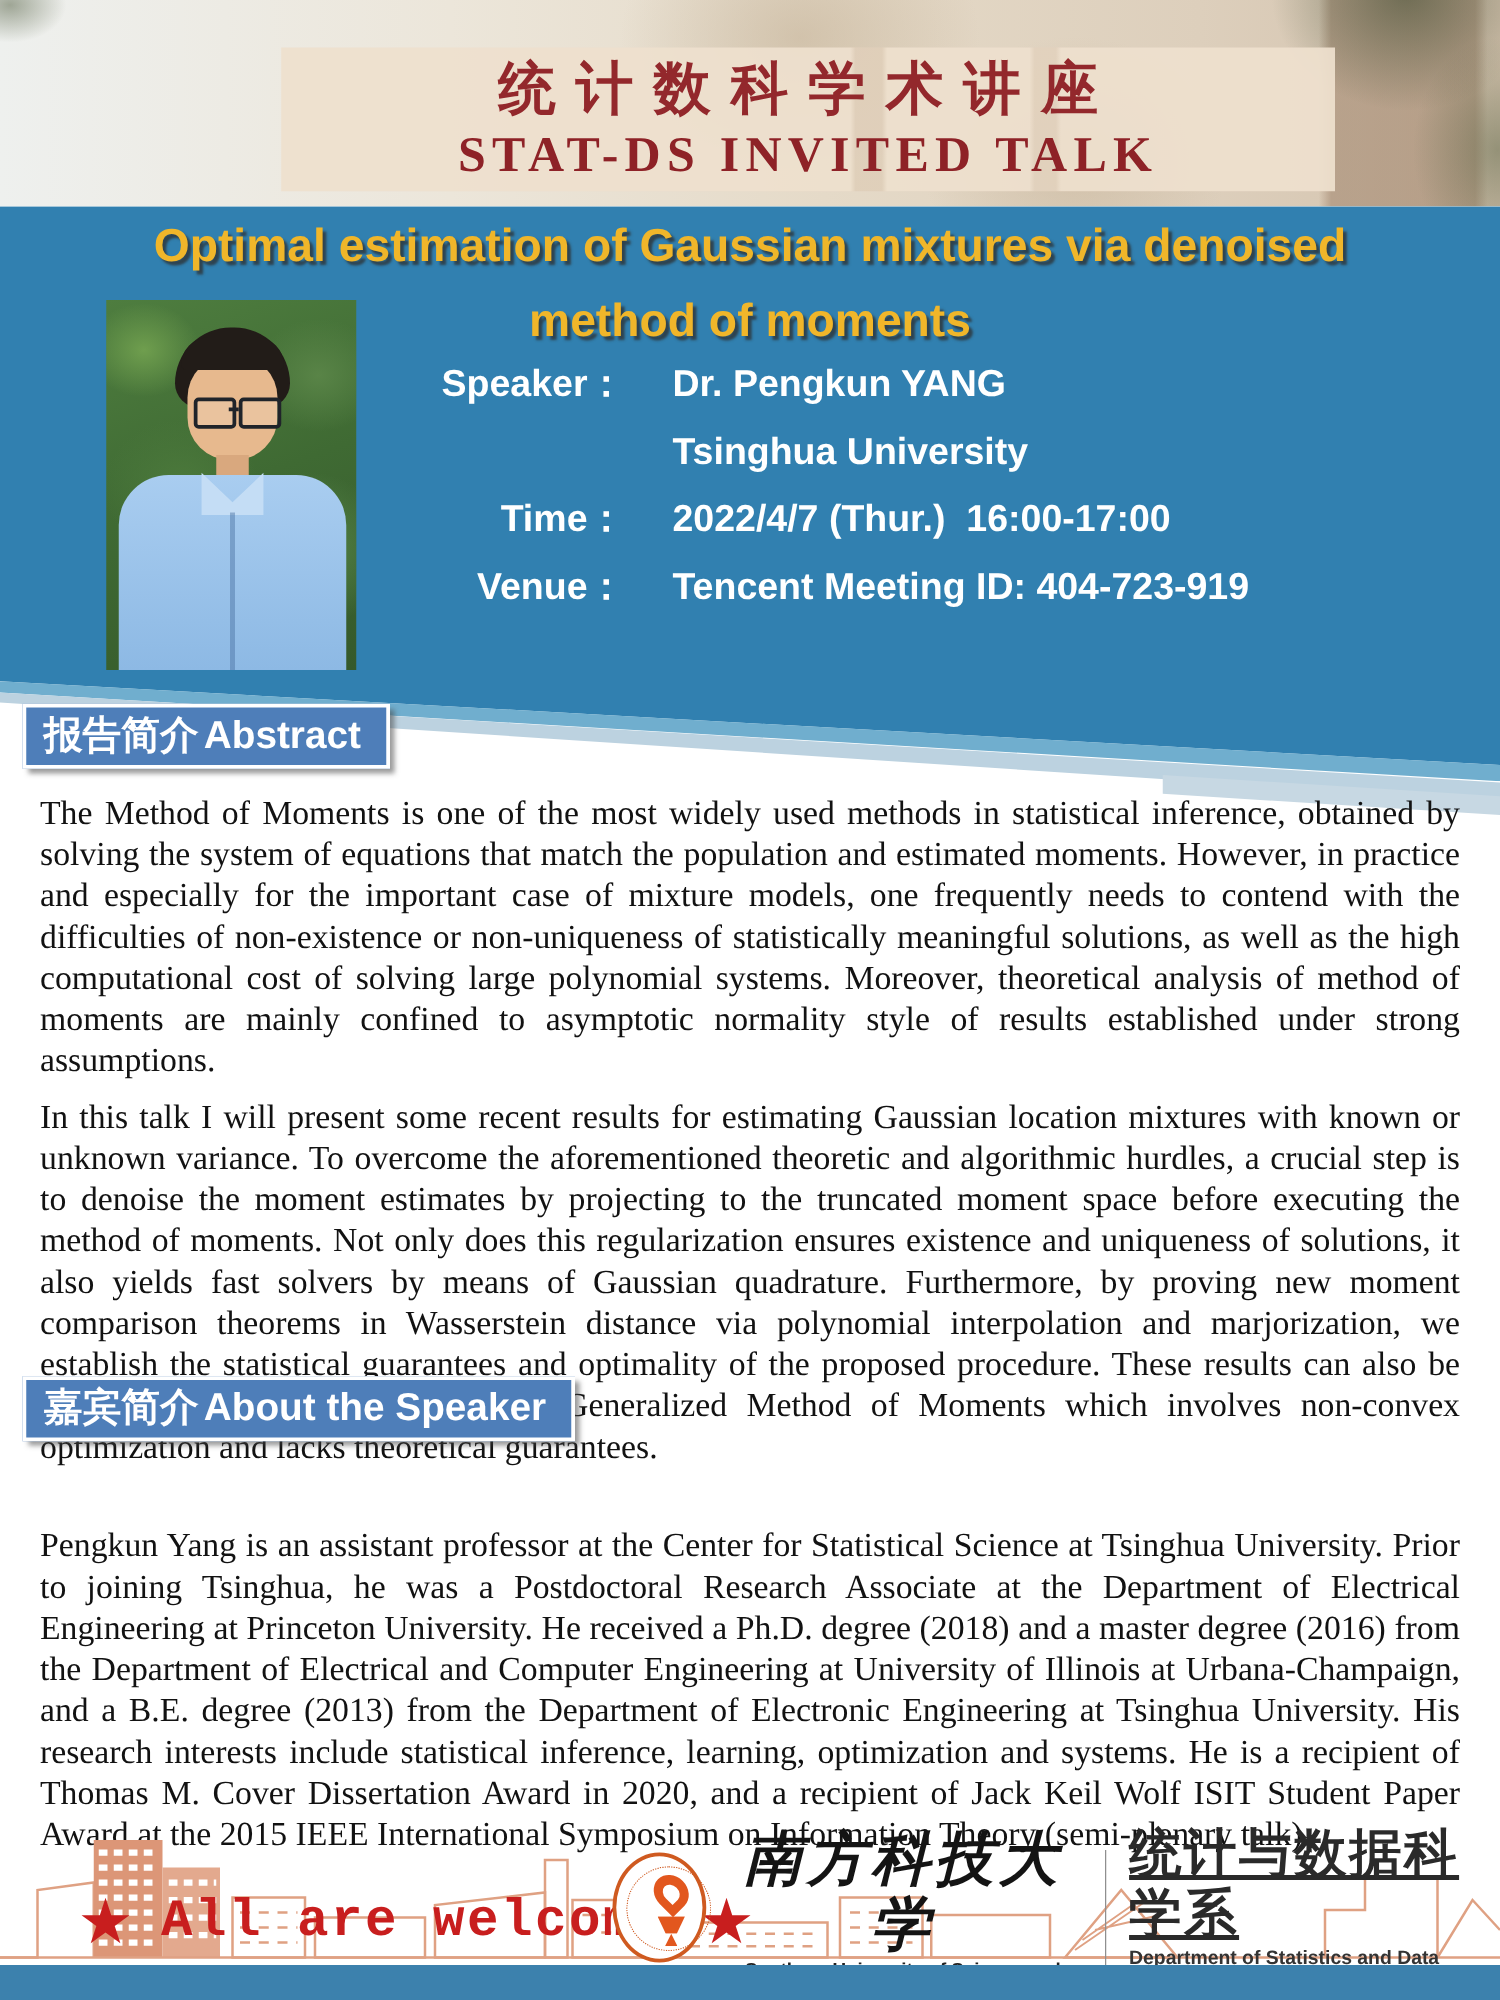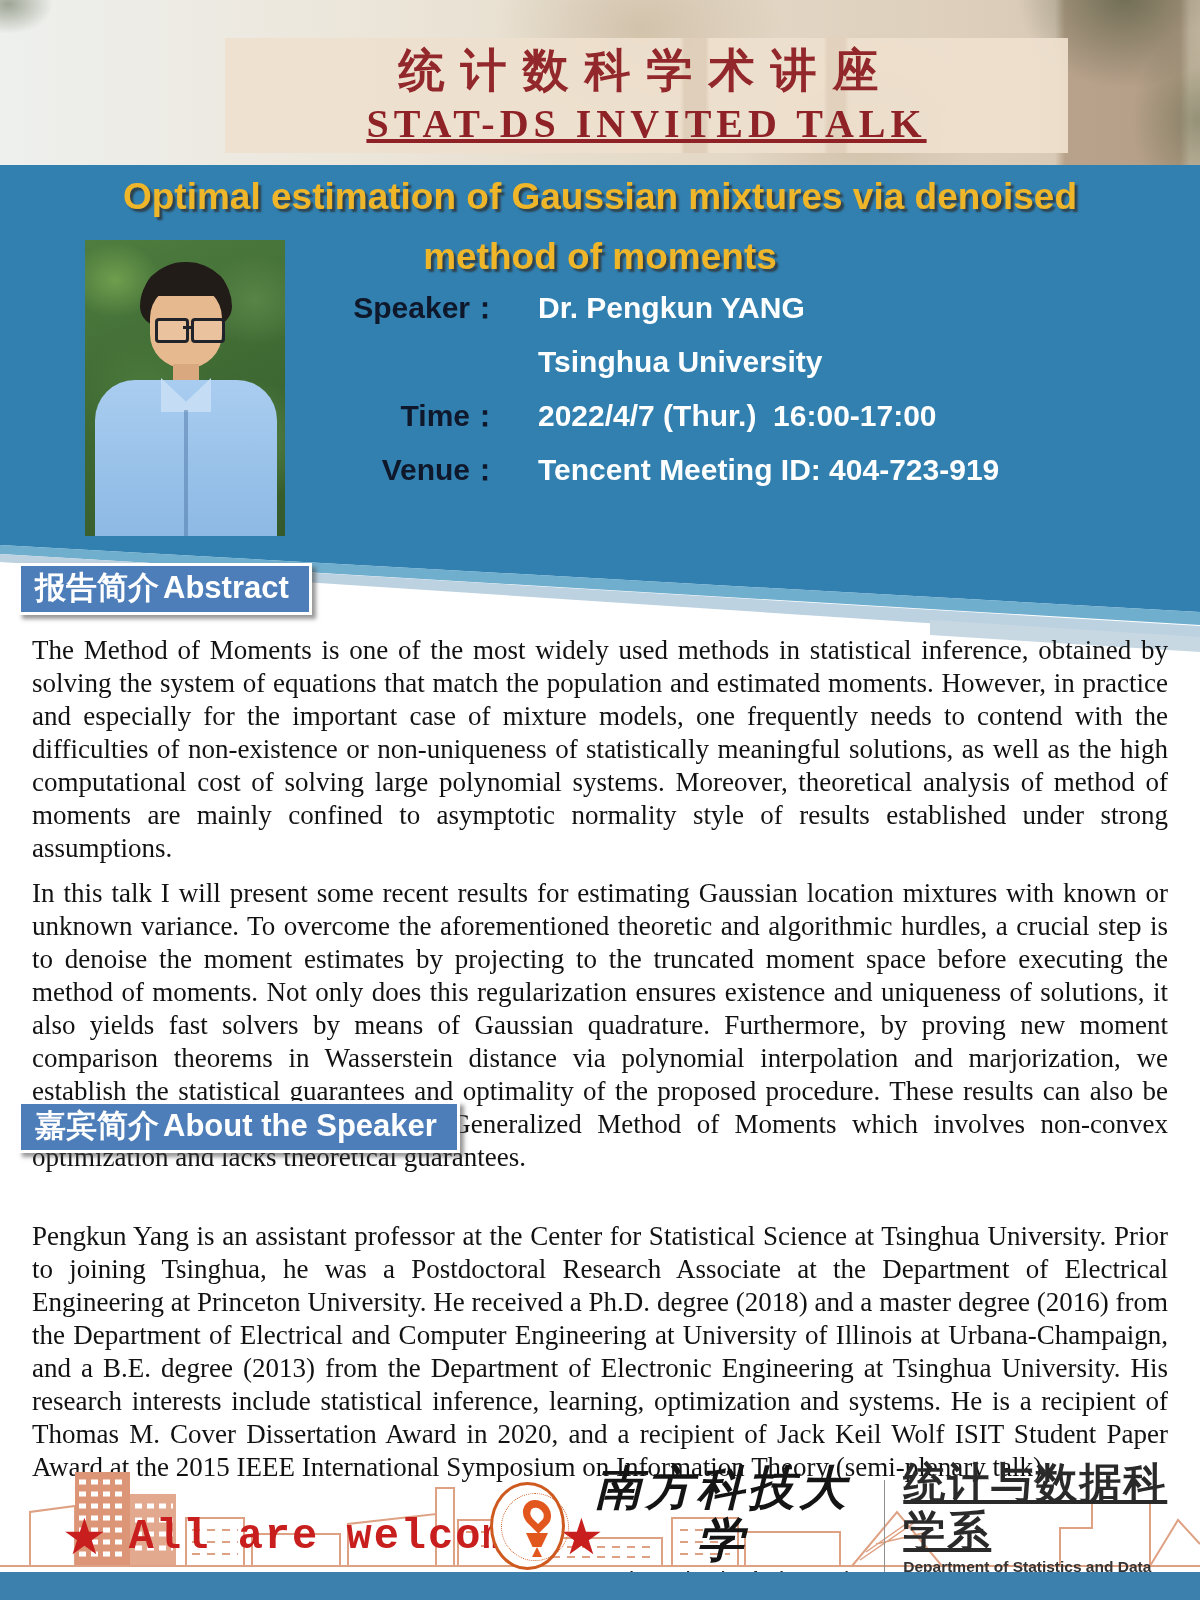--- a/index.html
+++ b/index.html
@@ -18,32 +18,32 @@
       linear-gradient(90deg,#eef0ee 0%,#ece6da 30%,#e5dac8 55%,#ddcfbc 80%,#d2c1ac 100%);}
   .hero-box{position:absolute;left:225px;top:38px;width:843px;height:115px;
       background:
         linear-gradient(90deg, rgba(0,0,0,0) 54%, rgba(176,150,120,.22) 54.5%, rgba(176,150,120,.22) 57%, rgba(0,0,0,0) 57.5%),
         linear-gradient(90deg, rgba(0,0,0,0) 71%, rgba(176,150,120,.18) 71.5%, rgba(176,150,120,.18) 73.5%, rgba(0,0,0,0) 74%),
         rgba(238,224,206,.93);
       text-align:center;}
   .hero-zh{margin-top:0px;font-family:"DejaVu Serif",serif;font-weight:bold;
       font-size:46px;line-height:64px;color:#93282c;letter-spacing:16px;}
   .hero-en{font-family:"Liberation Serif",serif;font-weight:bold;
-      font-size:40px;line-height:44px;color:#8e2227;letter-spacing:5px;text-decoration:underline;}
+      font-size:40px;line-height:44px;color:#8e2227;letter-spacing:5px;}
 
   
   .banner{position:absolute;left:0;top:165px;width:1200px;height:447px;background:#3180b0;
       clip-path:polygon(0 0,100% 0,100% 100%,0 85%);}
   .talk-title{position:absolute;left:0;top:10px;width:100%;text-align:center;
       font-weight:bold;font-size:37px;line-height:44px;color:#f0b62a;
       text-shadow:3px 3px 2px rgba(45,45,45,.75);}
   .talk-title .line2{margin-top:16px;}
   .info{position:absolute;left:0;top:122px;width:100%;}
   .info-row{display:flex;margin-bottom:12px;font-weight:bold;font-size:30px;line-height:42px;}
-  .info-label{width:500px;text-align:right;color:#0f172a;white-space:pre;}
+  .info-label{width:500px;text-align:right;color:#ffffff;white-space:pre;}
   .info-value{margin-left:38px;color:#fff;white-space:pre;}
 
   
   .photo{position:absolute;left:85px;top:75px;width:200px;height:296px;overflow:hidden;
       background:
         radial-gradient(60px 50px at 30px 40px,#6f9e4e,rgba(0,0,0,0) 75%),
         radial-gradient(70px 60px at 170px 60px,#598447,rgba(0,0,0,0) 75%),
         radial-gradient(80px 70px at 60px 150px,#4c7a3c,rgba(0,0,0,0) 78%),
         radial-gradient(90px 80px at 160px 200px,#57864a,rgba(0,0,0,0) 78%),
         linear-gradient(160deg,#4e7d3f 0%,#3f6a33 50%,#35592b 100%);}

